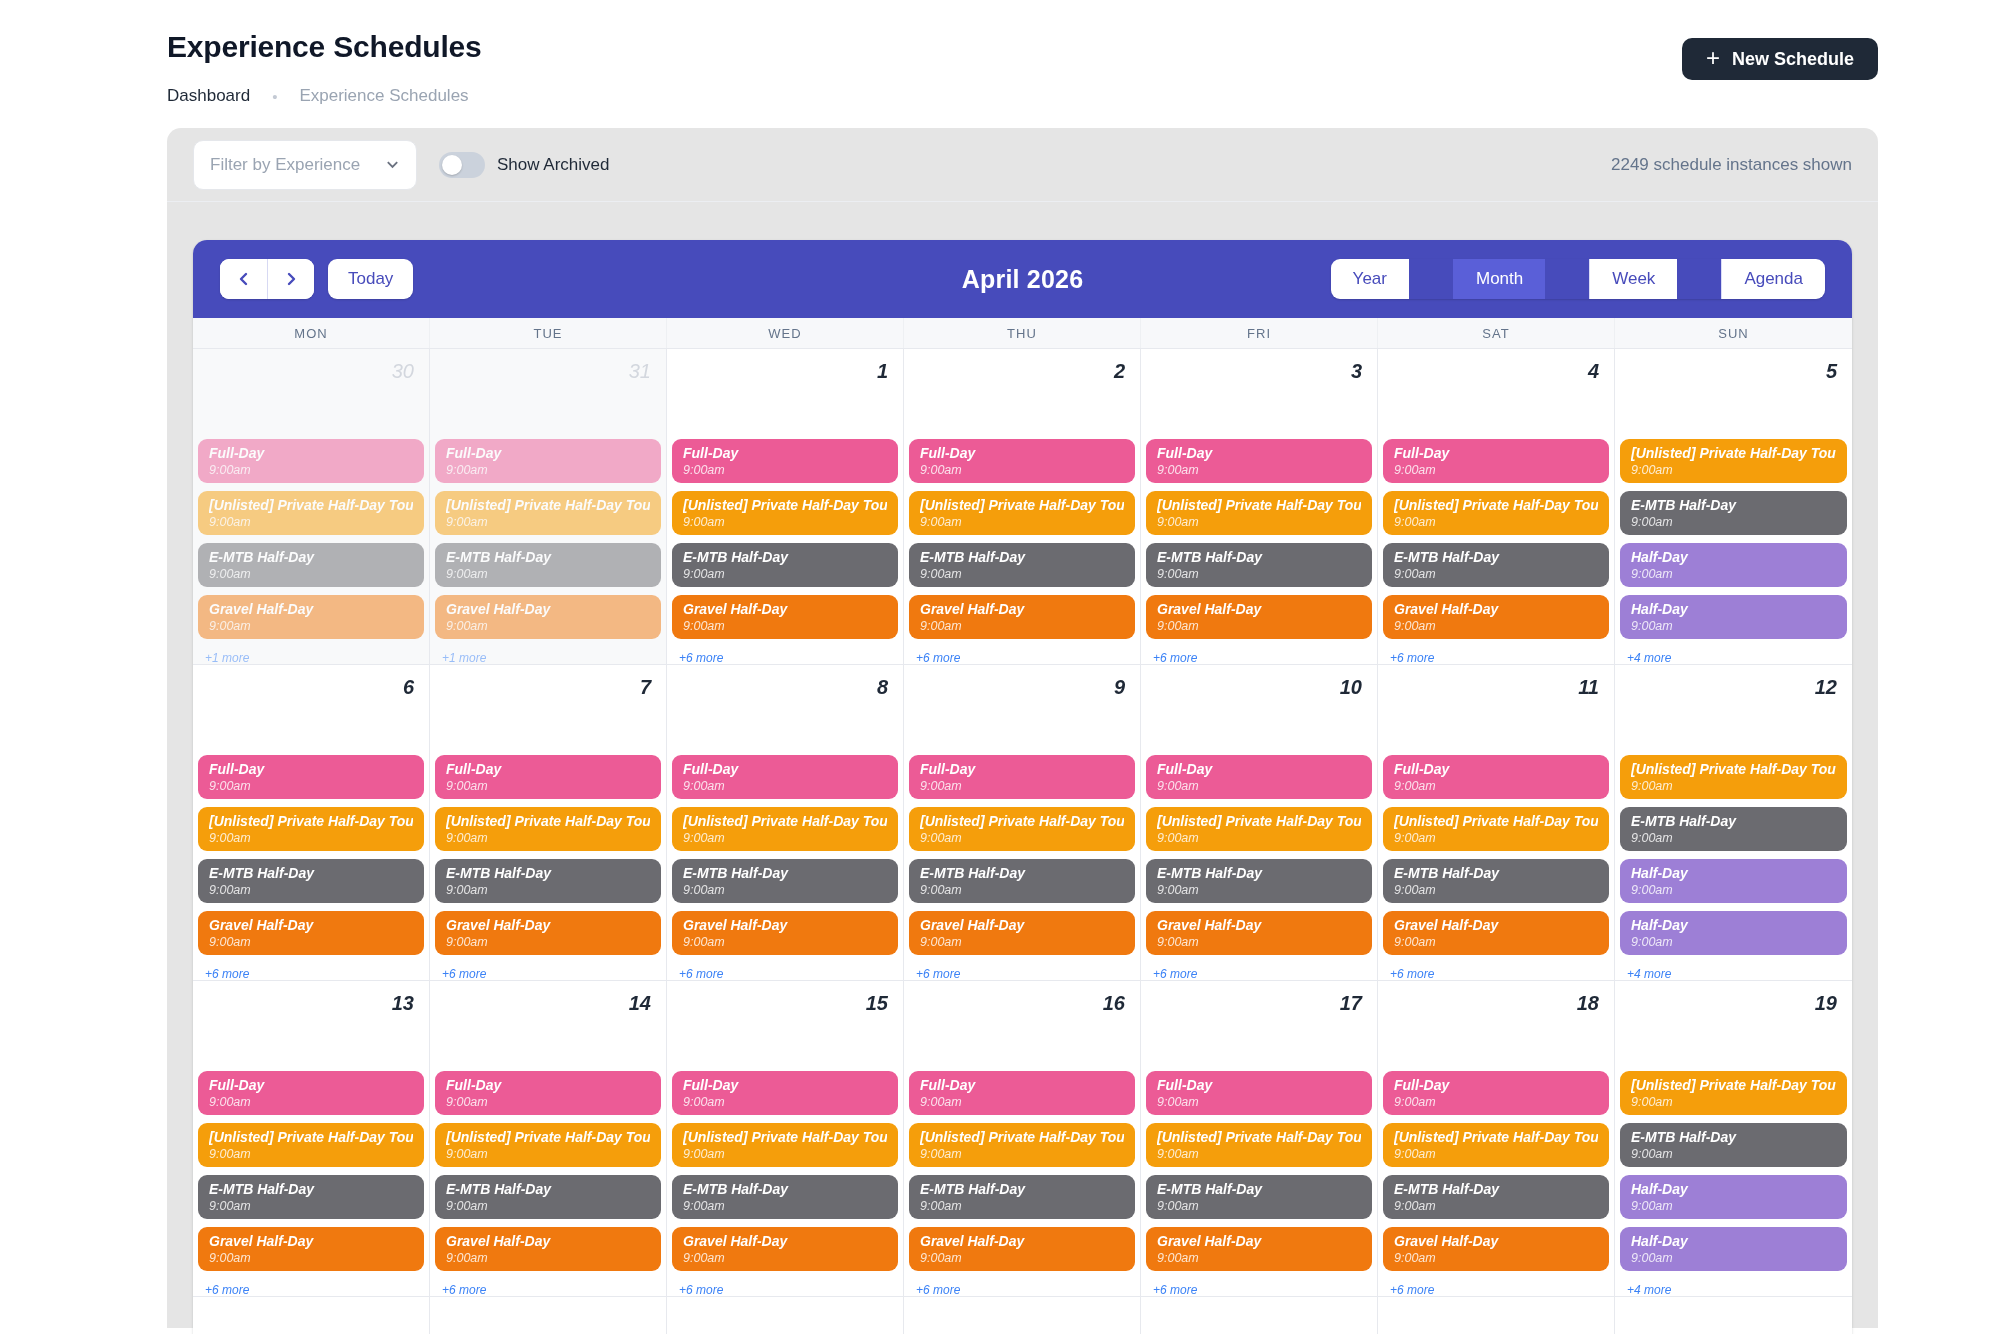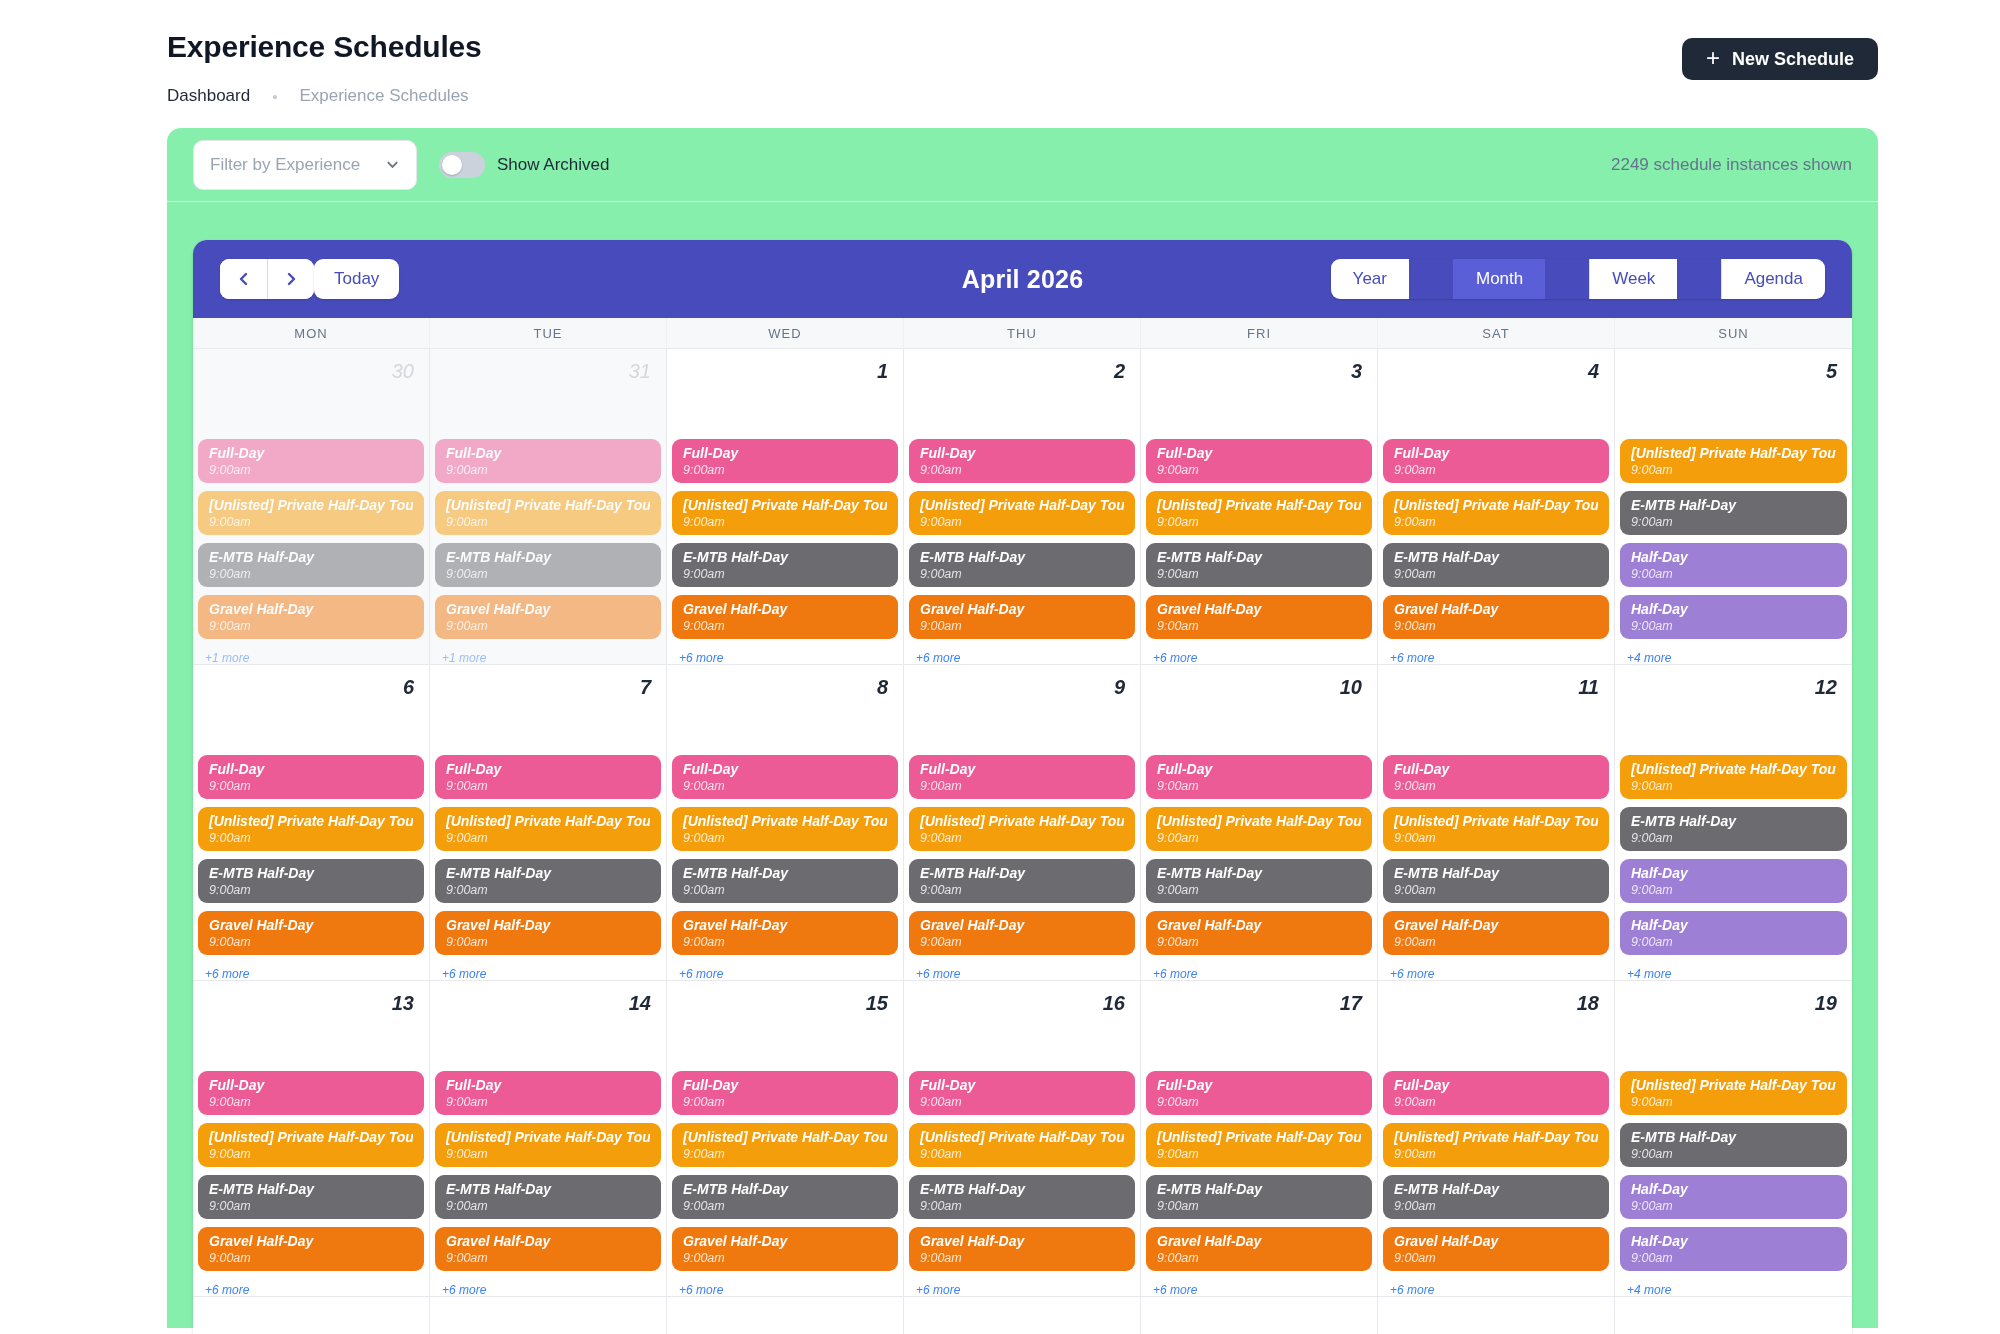--- a/index.html
+++ b/index.html
@@ -23,21 +23,21 @@
     font-family: "Liberation Sans", sans-serif;
     font-size: 18px; font-weight: 600;
     padding: 0 24px; height: 42px; border-radius: 10px;
     display: flex; align-items: center; gap: 12px;
   }
   .plus-glyph { font-size: 24px; font-weight: 400; line-height: 1; margin-top: -2px; }
 
   
   .panel {
     margin: 22px 122px 0 167px;
-    background: #86efac;
+    background: #e5e5e5;
     border-radius: 14px 14px 0 0;
     height: 1200px;
   }
   .filter-bar {
     height: 74px; padding: 0 26px;
     display: flex; align-items: center;
     border-bottom: 1px solid #eceef2;
   }
   .dropdown {
     width: 224px; height: 50px; background: #ffffff;
@@ -63,21 +63,21 @@
   .calendar-card {
     margin: 38px 26px 0;
     background: #ffffff; border-radius: 14px; overflow: hidden;
     box-shadow: 0 1px 3px rgba(16,24,40,.12), 0 1px 2px rgba(16,24,40,.06);
   }
   .cal-toolbar {
     position: relative; height: 78px; background: #474bbb;
     display: flex; align-items: center; justify-content: space-between;
     padding: 0 27px;
   }
-  .toolbar-left { display: flex; align-items: center; }
+  .toolbar-left { display: flex; align-items: center; gap: 14px; }
   .nav-group {
     display: flex; background: #ffffff; border-radius: 9px; overflow: hidden; height: 40px;
     box-shadow: 0 1px 2px rgba(0,0,0,.15);
   }
   .nav-btn {
     width: 47px; height: 40px; background: #ffffff; border: none; cursor: pointer;
     display: flex; align-items: center; justify-content: center;
   }
   .nav-btn + .nav-btn { border-left: 1px solid #d7d9f3; }
   .nav-chev { width: 16px; height: 16px; stroke: #474bbb; stroke-width: 2.4; fill: none; stroke-linecap: round; stroke-linejoin: round; }

